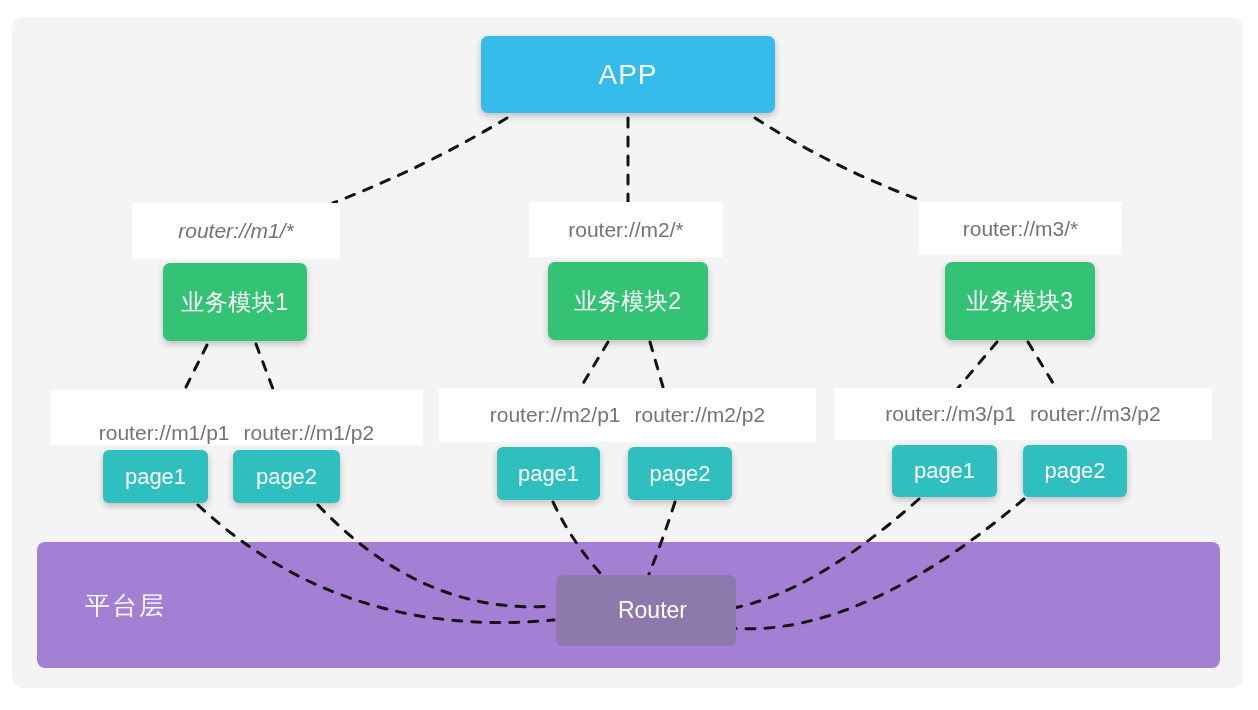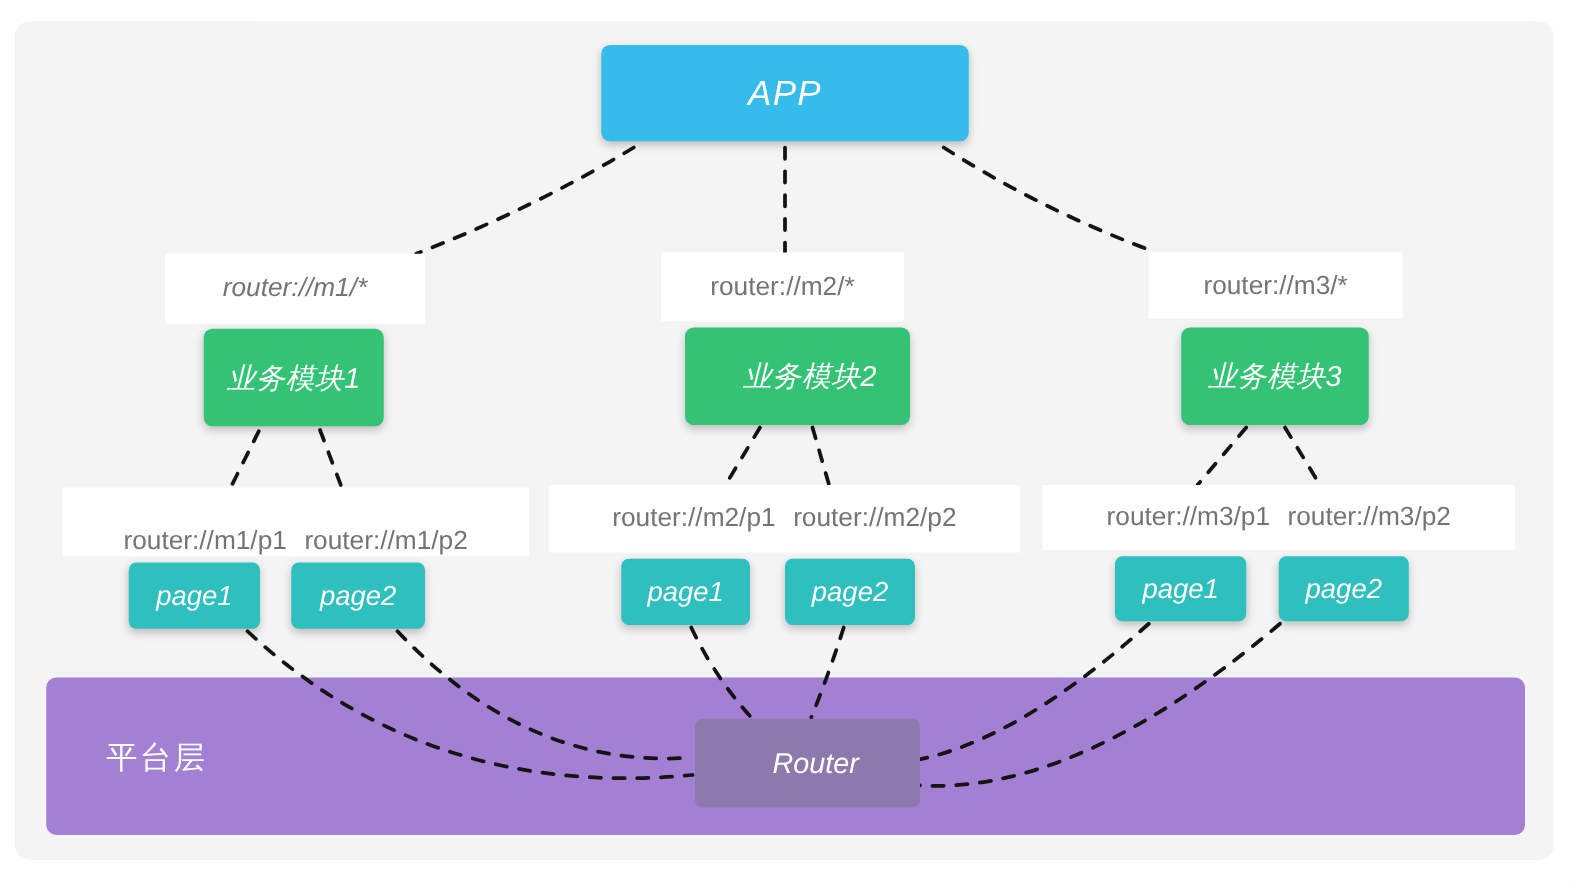--- a/index.html
+++ b/index.html
@@ -36,21 +36,20 @@
   }
   .node {
     position: absolute;
     display: flex;
     align-items: center;
     justify-content: center;
     color: #ffffff;
     border-radius: 7px;
     box-shadow: 0 3px 7px rgba(0,0,0,0.22);
     z-index: 3;
-    font-style: italic;
   }
   .app-node {
     left: 481px; top: 36px;
     width: 294px; height: 77px;
     background: var(--app, #35bcea);
     font-size: 28px;
     letter-spacing: 1px;
   }
   .module-node {
     background: var(--module, #34c374);
@@ -100,21 +99,21 @@
     font-size: 23px;
     box-shadow: none;
     border-radius: 6px;
     padding-left: 13px;
   }
   
   .lbl-m1 { left: 132px; top: 203px; width: 208px; height: 56px; font-style: italic; }
   .lbl-m2 { left: 529px; top: 202px; width: 194px; height: 55px; }
   .lbl-m3 { left: 919px; top: 202px; width: 203px; height: 53px; }
   .mod-1  { left: 163px; top: 263px; width: 144px; height: 78px; }
-  .mod-2  { left: 548px; top: 262px; width: 160px; height: 78px; padding-left: 20px; }
+  .mod-2  { left: 548px; top: 262px; width: 160px; height: 78px; }
   .mod-3  { left: 945px; top: 262px; width: 150px; height: 78px; }
   .plbl-m1 { left: 50px;  top: 390px; width: 373px; height: 55px; align-items: flex-end; }
   .plbl-m2 { left: 439px; top: 388px; width: 377px; height: 54px; }
   .plbl-m3 { left: 834px; top: 388px; width: 378px; height: 52px; }
   .pg-m1p1 { left: 103px;  top: 450px; width: 105px; height: 53px; }
   .pg-m1p2 { left: 233px;  top: 450px; width: 107px; height: 53px; }
   .pg-m2p1 { left: 497px;  top: 447px; width: 103px; height: 53px; }
   .pg-m2p2 { left: 628px;  top: 447px; width: 104px; height: 53px; }
   .pg-m3p1 { left: 892px;  top: 445px; width: 105px; height: 52px; }
   .pg-m3p2 { left: 1023px; top: 445px; width: 104px; height: 52px; }

